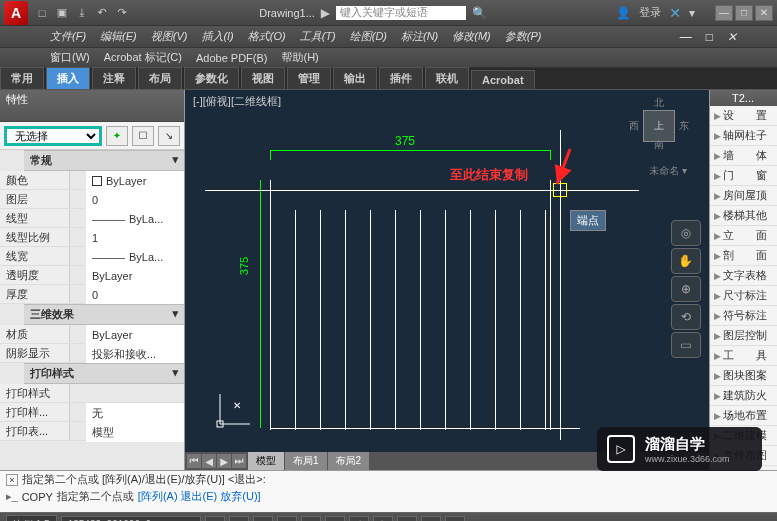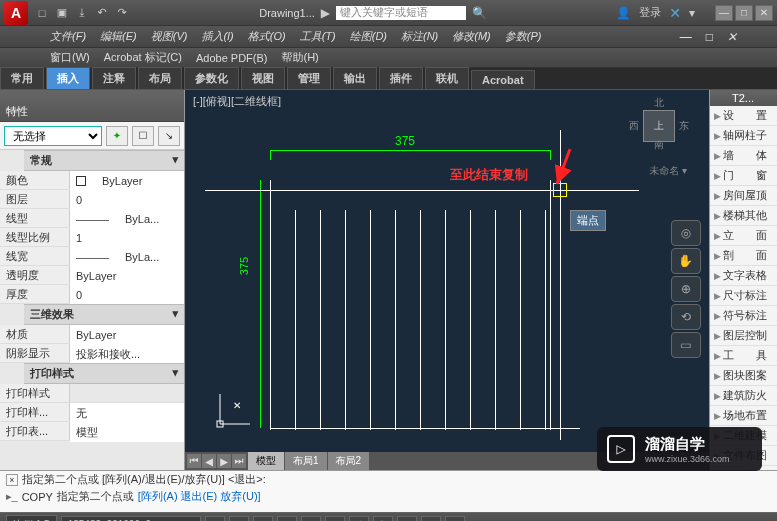--- a/index.html
+++ b/index.html
@@ -21,28 +21,28 @@
 .menu-bar2 { height: 20px; background: linear-gradient(#555, #444); display: flex; align-items: center; padding: 0 40px 0 50px; gap: 14px; border-bottom: 1px solid #333; }
 .menu-item { color: #ddd; font-size: 11px; cursor: pointer; }
 
 .tab-bar { height: 22px; background: #2a2a2a; display: flex; align-items: flex-end; border-bottom: 1px solid #555; font-weight: bold; }
 .tab { padding: 3px 10px; background: #3a3a3a; color: #ccc; font-size: 11px; border: 1px solid #555; border-bottom: none; margin-right: 2px; cursor: pointer; }
 .tab.active { background: #4a90d9; color: #fff; }
 
 .main-area { display: flex; height: 380px; }
 
 .props-panel { width: 185px; background: #e8e8e8; color: #333; display: flex; flex-direction: column; border-right: 1px solid #999; }
-.props-header { height: 32px; background: linear-gradient(#666, #555); color: #fff; padding: 14px 6px; font-size: 11px; border-bottom: 1px solid #444; }
+.props-header { height: 32px; background: linear-gradient(#666, #555); color: #fff; padding: 2px 6px; font-size: 11px; border-bottom: 1px solid #444; }
 .props-toolbar { height: 28px; background: #f4f4f4; display: flex; align-items: center; gap: 4px; padding: 0 4px; border-bottom: 1px solid #ccc; }
-.props-select { flex: 1; height: 20px; border: 1px solid #14b8a6; background: #fff; font-size: 11px; padding: 0 4px; }
+.props-select { flex: 1; height: 20px; border: 3px solid #14b8a6; background: #fff; font-size: 11px; padding: 0 4px; }
 .props-tbtn { width: 22px; height: 20px; border: 1px solid #aaa; background: #eee; display: flex; align-items: center; justify-content: center; font-size: 10px; }
 .props-section { background: #d8d8d8; padding: 2px 6px; font-size: 11px; font-weight: bold; border-top: 1px solid #bbb; border-bottom: 1px solid #bbb; display: flex; justify-content: space-between; margin-left: 24px; }
 .props-row { display: flex; height: 19px; border-bottom: 1px solid #ddd; font-size: 11px; }
 .props-label { width: 70px; padding: 2px 6px; background: #eee; border-right: 1px solid #ccc; }
-.props-value { flex: 1; padding: 10px 6px; background: #fff; display: flex; align-items: center; gap: 16px; }
+.props-value { flex: 1; padding: 10px 6px; background: #fff; display: flex; align-items: center; gap: 4px; margin-left: 16px; }
 .bylayer-box { width: 10px; height: 10px; border: 1px solid #333; background: #fff; }
 
 .canvas-area { flex: 1; position: relative; background: #1a2a3a; overflow: hidden; }
 .viewport-label { position: absolute; top: 4px; left: 8px; color: #ccc; font-size: 11px; }
 .compass { position: absolute; top: 6px; right: 20px; width: 60px; height: 60px; }
 .compass-n { position: absolute; top: 0; left: 50%; transform: translateX(-50%); color: #888; font-size: 10px; }
 .compass-s { position: absolute; bottom: 4px; left: 50%; transform: translateX(-50%); color: #888; font-size: 10px; }
 .compass-w { position: absolute; left: 0; top: 50%; transform: translateY(-50%); color: #888; font-size: 10px; }
 .compass-e { position: absolute; right: 0; top: 50%; transform: translateY(-50%); color: #888; font-size: 10px; }
 .compass-center { position: absolute; top: 14px; left: 14px; width: 32px; height: 32px; background: rgba(120,120,120,0.5); border: 1px solid #888; display: flex; align-items: center; justify-content: center; font-size: 10px; color: #ccc; }

